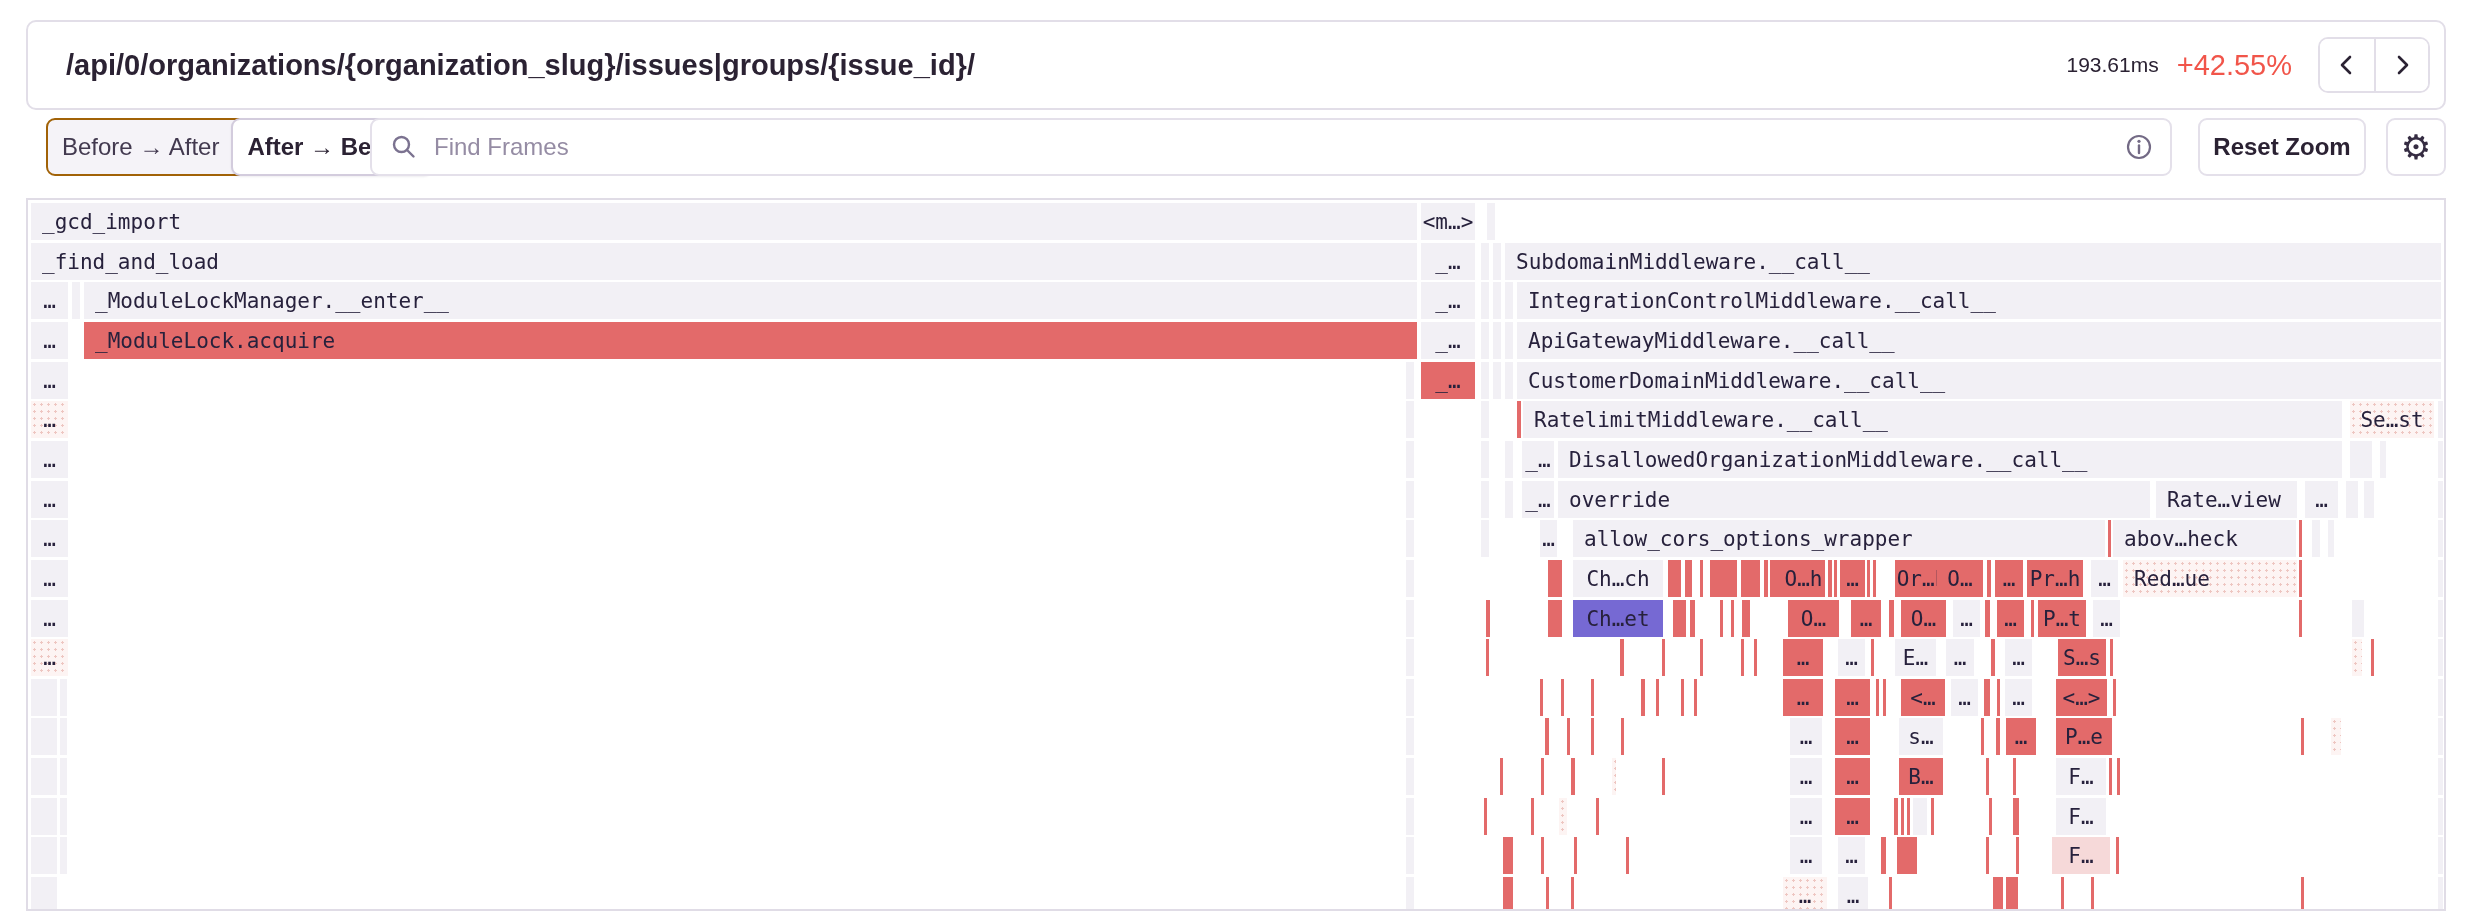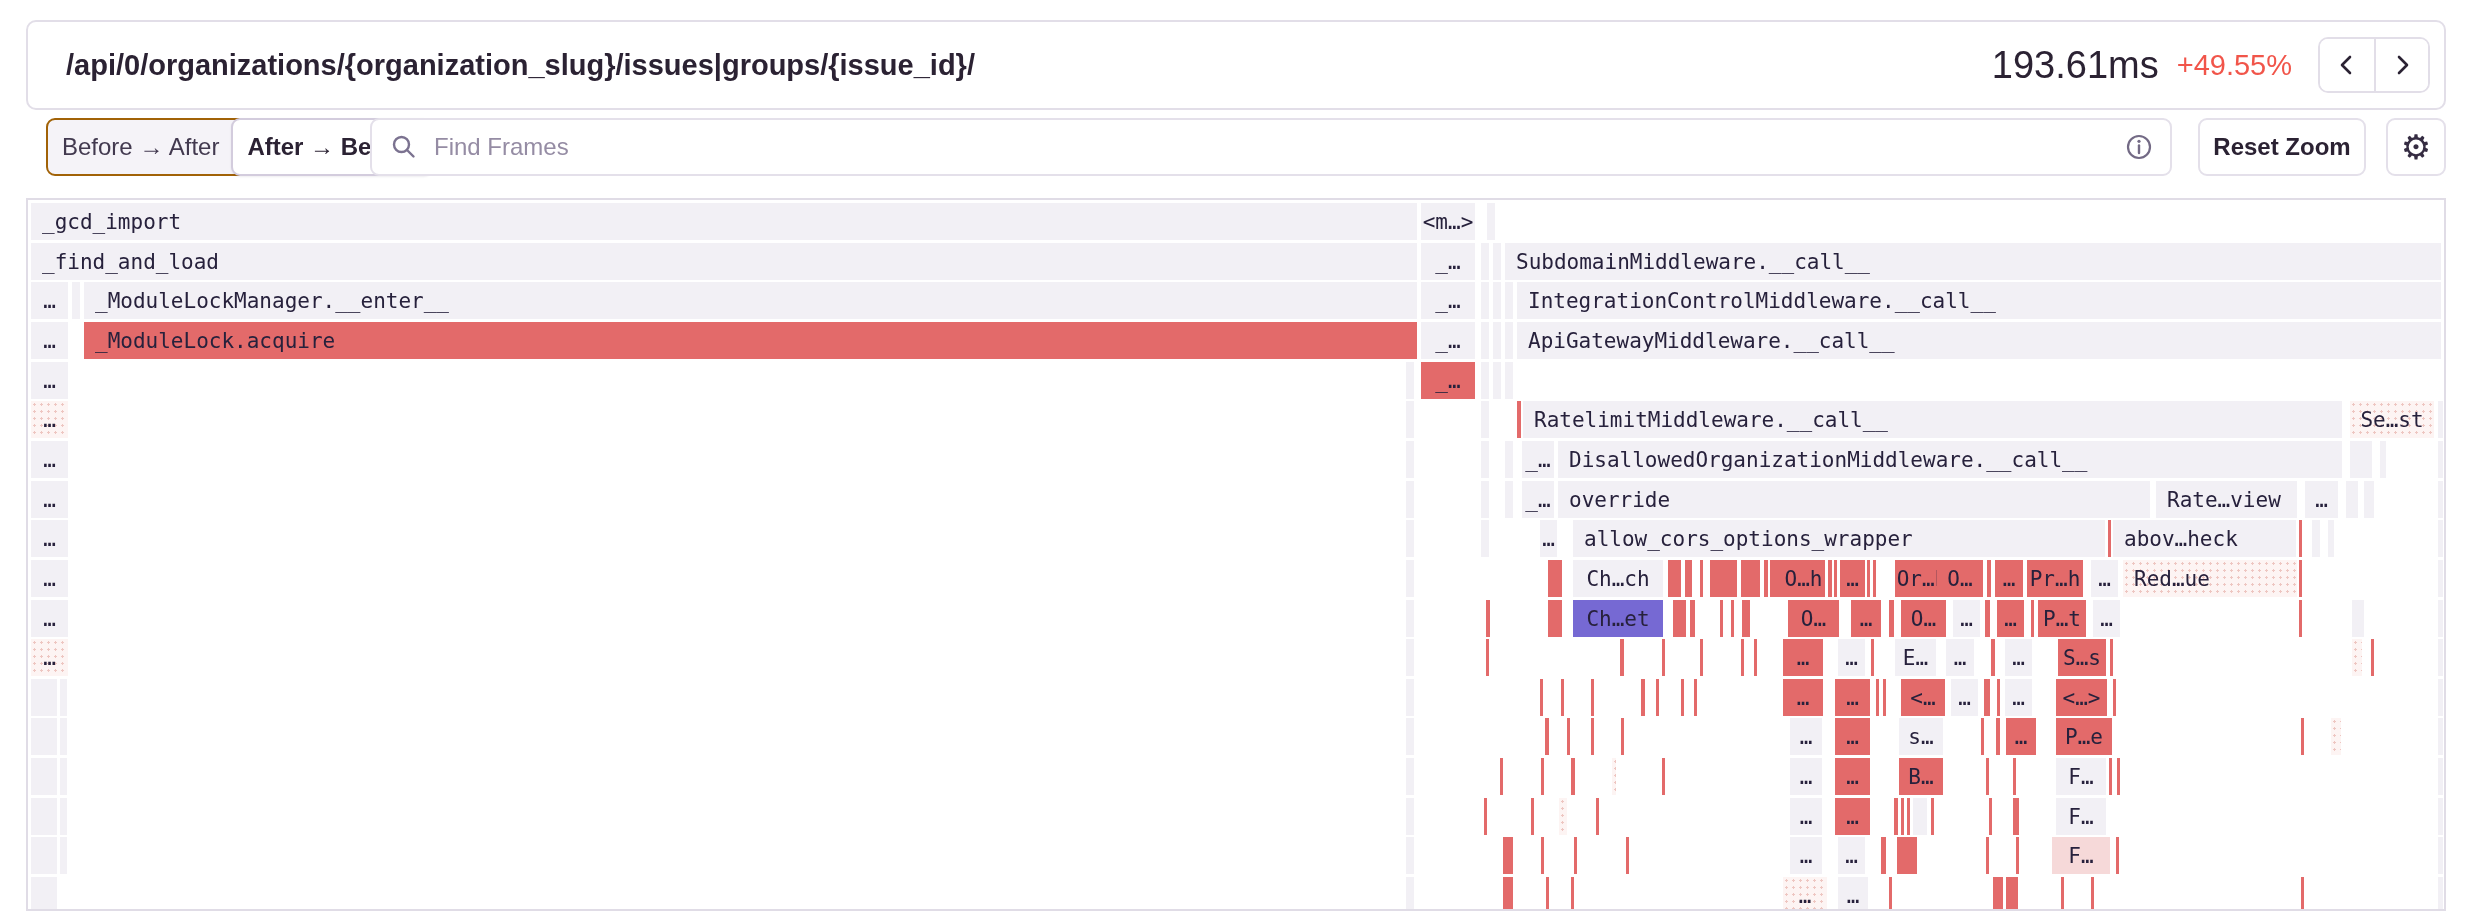--- a/index.html
+++ b/index.html
@@ -9,21 +9,21 @@
     font-family:"Liberation Sans", sans-serif; color:#2b2233; background:#fff;
   }
   
   .hcard {
     position:absolute; left:26px; top:20px; width:2420px; height:90px;
     border:2px solid #e2dee8; border-radius:10px; background:#fff;
     display:flex; align-items:center; padding:0 14px 0 38px;
   }
   .htitle { font-size:29px; font-weight:700; color:#2b2233; white-space:nowrap; }
   .hspacer { flex:1; }
-  .hduration { font-size:38px; color:#2b2233; }
+  .hduration { font-size:21px; color:#2b2233; }
   .hdelta { font-size:29px; color:#f1554a; margin-left:18px; }
   .pager { display:flex; margin-left:26px; border:2px solid #e2dee8; border-radius:10px; overflow:hidden; background:#fff; }
   .pager button {
     width:54px; height:52px; background:#fff; border:none; display:flex;
     align-items:center; justify-content:center; cursor:pointer; padding:0;
   }
   .pager button + button { border-left:2px solid #e2dee8; }
   
   .seggroup {
     position:absolute; left:46px; top:118px; width:306px; height:58px;
@@ -82,21 +82,21 @@
 </style>
 </head>
 <body>
 
 <div id="root">
 
   <div class="hcard">
     <div class="htitle">/api/0/organizations/{organization_slug}/issues|groups/{issue_id}/</div>
     <div class="hspacer"></div>
     <div class="hduration">193.61ms</div>
-    <div class="hdelta">+49.55%</div>
+    <div class="hdelta">+42.55%</div>
     <div class="pager">
       <button title="">
         <span>
           <svg width="26" height="26" viewBox="0 0 26 26">
               <polyline points="16,5 8,13 16,21" fill="none" stroke="#2b2233" stroke-width="2.6" stroke-linecap="round" stroke-linejoin="round"></polyline>
             </svg>
         </span>
       </button>
       <button title="">
         <span>
@@ -189,20 +189,23 @@
       <div class="cell cg center" style="left: 3px; top: 162px; width: 37px; height: 37px;">
         <span>…</span>
       </div>
       <div class="cell cg center" style="left: 1378px; top: 162px; width: 8px; height: 37px;"></div>
       <div class="cell cr center" style="left: 1393px; top: 162px; width: 54px; height: 37px;">
         <span>_…</span>
       </div>
       <div class="cell cg center" style="left: 1453px; top: 162px; width: 8px; height: 37px;"></div>
       <div class="cell cg center" style="left: 1465px; top: 162px; width: 8px; height: 37px;"></div>
       <div class="cell cg center" style="left: 1477px; top: 162px; width: 8px; height: 37px;"></div>
+      <div class="cell cg left" style="left: 1489px; top: 162px; width: 924px; height: 37px;">
+        <span>CustomerDomainMiddleware.__call__</span>
+      </div>
       <div class="cell cp center" style="left: 3px; top: 201px; width: 37px; height: 37px;">
         <span>…</span>
       </div>
       <div class="cell cg center" style="left: 1378px; top: 201px; width: 8px; height: 37px;"></div>
       <div class="cell cg center" style="left: 1453px; top: 201px; width: 8px; height: 37px;"></div>
       <div class="cell cr center" style="left: 1489px; top: 201px; width: 4px; height: 37px;"></div>
       <div class="cell cg left" style="left: 1495px; top: 201px; width: 819px; height: 37px;">
         <span>RatelimitMiddleware.__call__</span>
       </div>
       <div class="cell cp center" style="left: 2322px; top: 201px; width: 84px; height: 37px;">

